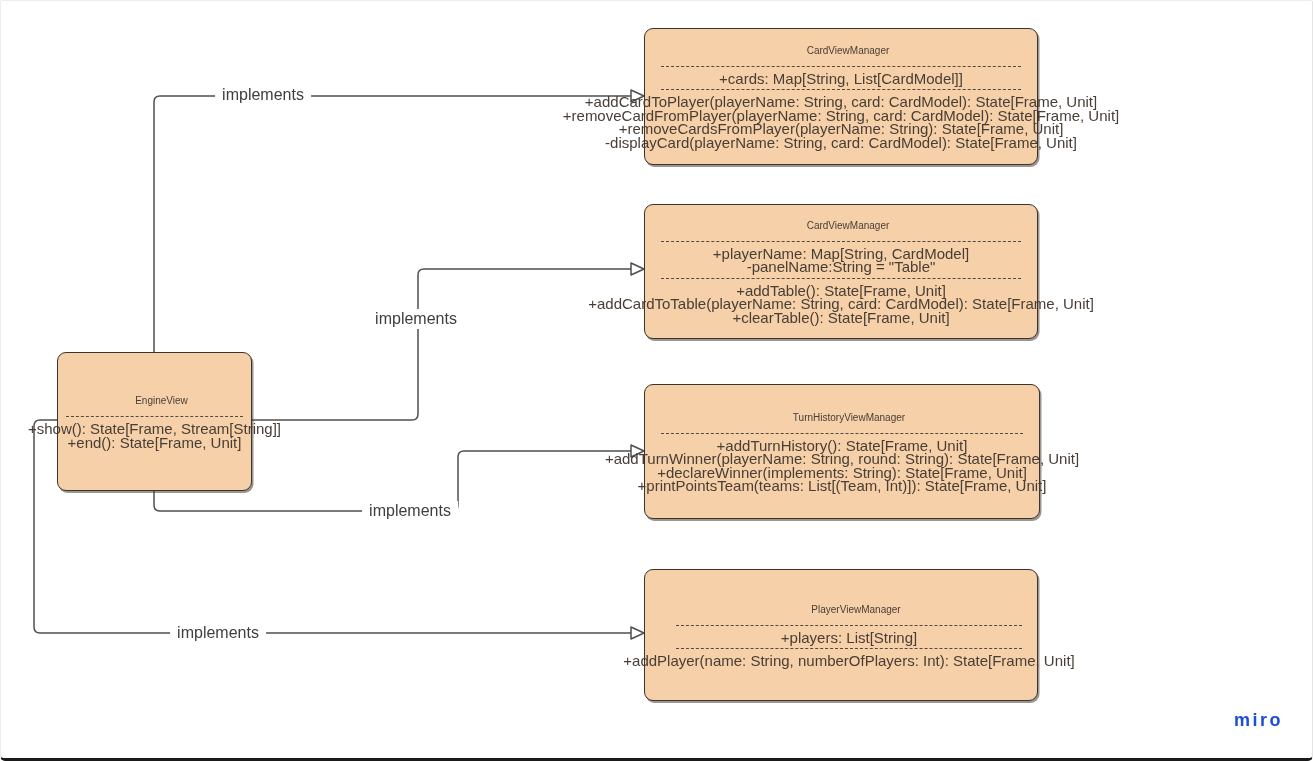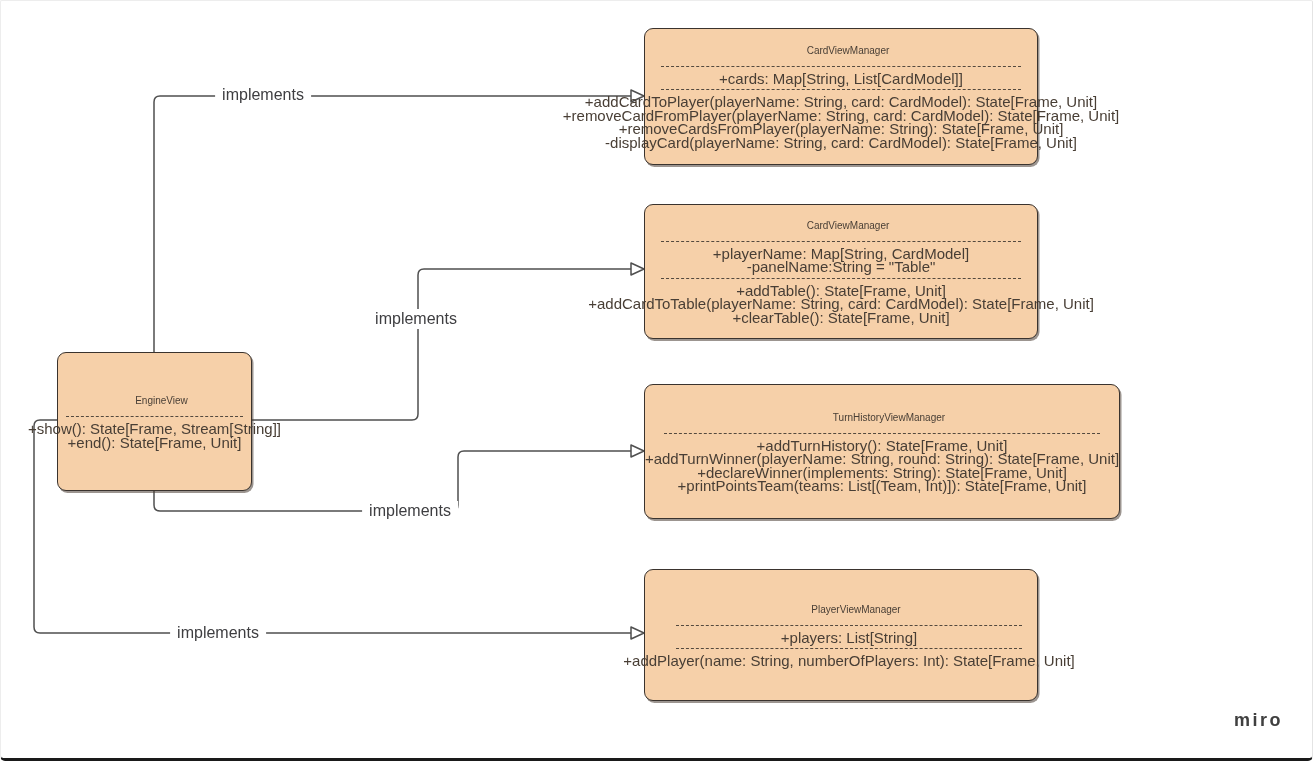--- a/index.html
+++ b/index.html
@@ -34,21 +34,21 @@
     color: #483e35;
     text-align: center;
   }
   .uml-title { font-size: 10px; line-height: 13px; margin-bottom: 5px; margin-left: 14px; }
   .uml-divider { width: 92%; border-top: 1px dashed #54493e; margin: 4px 0 5px 0; height: 0; }
   .uml-line { font-size: 15px; line-height: 13.5px; white-space: nowrap; }
 
   .box-engine { left: 56px;  top: 351px; width: 195px; height: 139px; text-align: center; }
   .box-card   { left: 643px; top: 27px;  width: 394px; height: 137px; }
   .box-table  { left: 643px; top: 203px; width: 394px; height: 135px; }
-  .box-turn   { left: 643px; top: 383px; width: 476px; height: 135px; }
+  .box-turn   { left: 643px; top: 383px; width: 396px; height: 135px; }
   .box-player { left: 643px; top: 568px; width: 394px; height: 132px; padding-left: 16px; }
 
   .wire-label {
     position: absolute;
     transform: translate(-50%, -50%);
     background: #ffffff;
     padding: 1px 7px;
     font-size: 16px;
     color: #3e3e41;
     white-space: nowrap;
@@ -57,21 +57,21 @@
   .label-2 { left: 415px; top: 318px; }
   .label-3 { left: 409px; top: 510px; }
   .label-4 { left: 217px; top: 632px; }
 
   .watermark {
     position: absolute;
     right: 29px; bottom: 27px;
     font-size: 18px;
     font-weight: 600;
     letter-spacing: 2.5px;
-    color: #404040;
+    color: #1d4ed8;
   }
 </style>
 </head>
 <body>
 
 <div class="canvas">
 
   <svg class="wires">
     <g>
       <path d="M153 351 L153 101 Q153 95 159 95 L630 95"></path>

